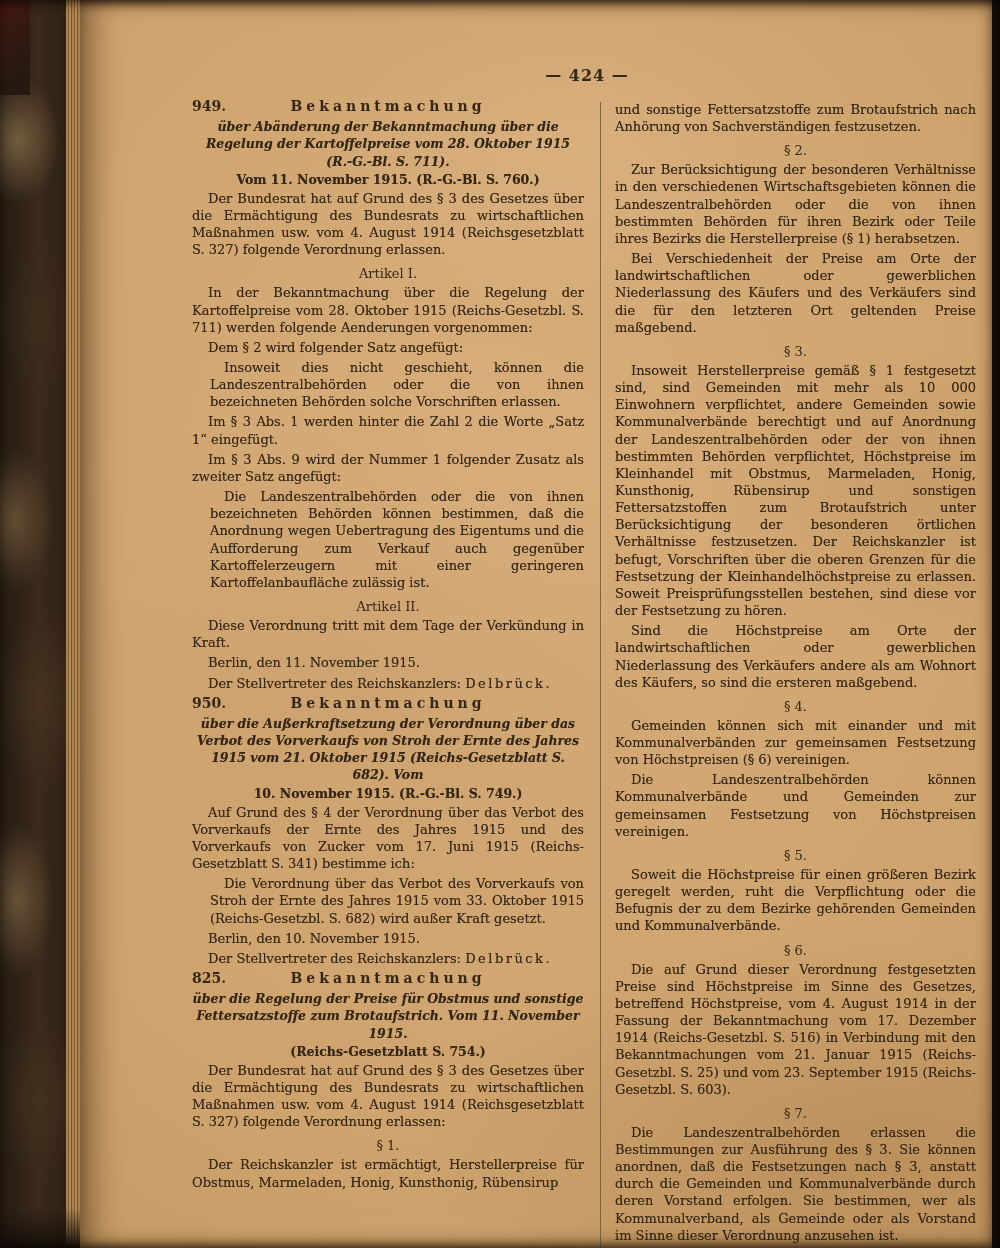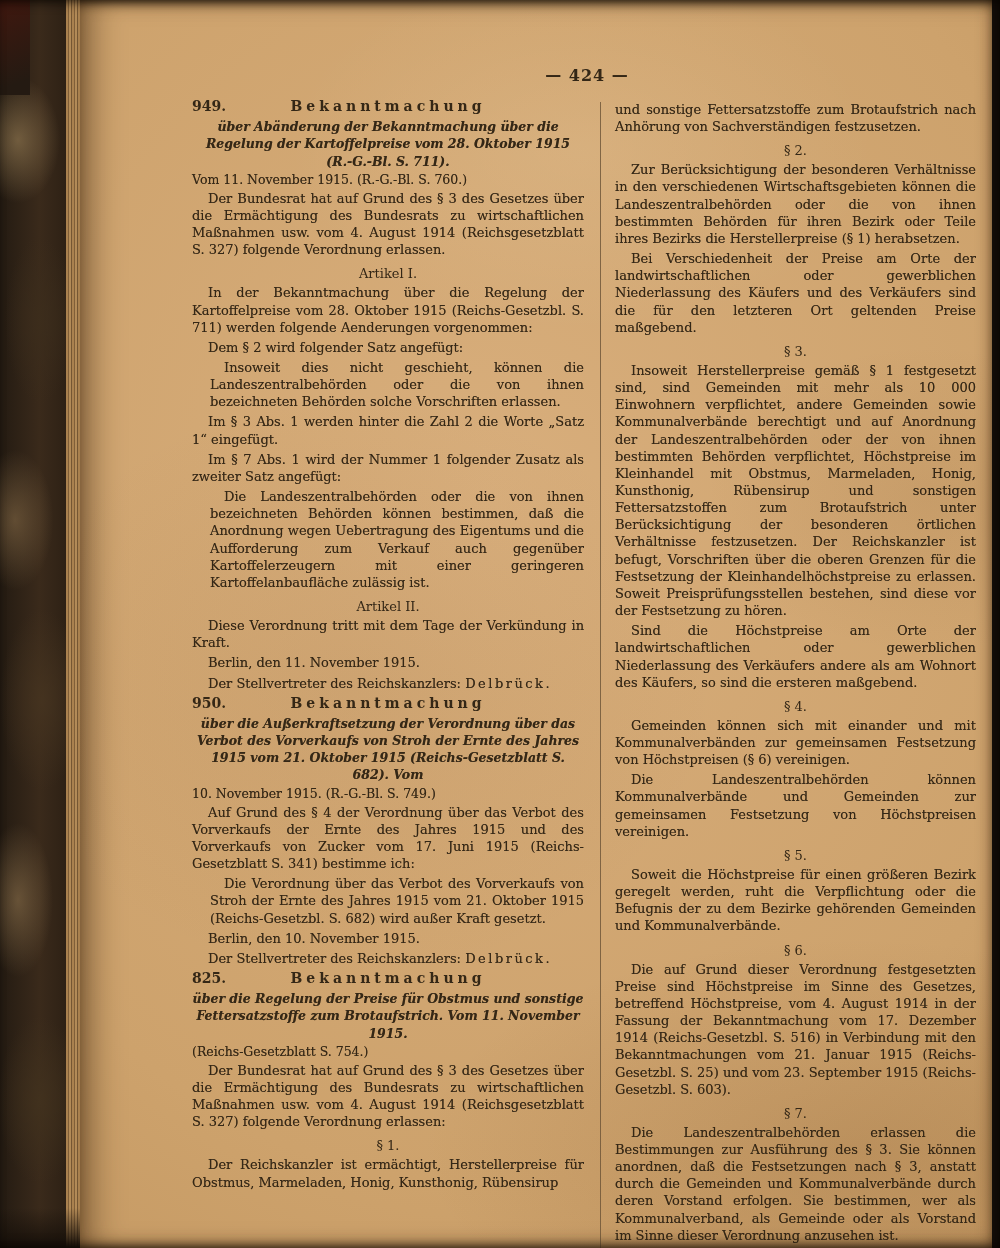--- a/index.html
+++ b/index.html
@@ -81,21 +81,21 @@
     text-shadow:0 0 .5px rgba(52,39,22,.55);
   }
   .noindent { text-indent:0; }
   .inset    { margin-left:18px; text-indent:14px; }
   .center   { text-align:center; text-indent:0; margin:8px 0 3px; font-size:13px; }
   .head     { position:relative; text-align:center; font-weight:bold; font-size:14px; margin:3px 0 4px; }
   .head.first { margin-top:0; }
   .hnum     { position:absolute; left:0; top:0; letter-spacing:0; }
   .htitle   { letter-spacing:4px; }
   .subtitle { font-weight:bold; font-size:12.5px; line-height:1.38; text-align:center; margin-top:3px; text-shadow:0 0 .5px rgba(52,39,22,.55);font-style:italic; }
-  .dateline { font-weight:normal; font-size:12.5px; text-align:left; margin-top:2px; text-shadow:0 0 .5px rgba(52,39,22,.55); }
+  .dateline { font-weight:bold; font-size:12.5px; text-align:center; margin-top:2px; text-shadow:0 0 .5px rgba(52,39,22,.55); }
   .sperr    { letter-spacing:2.5px; }
 
   .vignette {
     position:absolute; inset:0; pointer-events:none;
     box-shadow:
       inset 0 8px 12px -7px rgba(8,4,0,.9),
       inset -8px 0 12px -7px rgba(8,4,0,.85),
       inset 0 -8px 12px -7px rgba(8,4,0,.7);
   }
 </style>
@@ -118,35 +118,35 @@
           <span class="htitle">Bekanntmachung</span>
         </div>
         <p class="subtitle">über Abänderung der Bekanntmachung über die Regelung der Kartoffelpreise vom 28. Oktober 1915 (R.-G.-Bl. S. 711).</p>
         <p class="dateline">Vom 11. November 1915.  (R.-G.-Bl. S. 760.)</p>
         <p class="para">Der Bundesrat hat auf Grund des § 3 des Gesetzes über die Ermächtigung des Bundesrats zu wirtschaftlichen Maßnahmen usw. vom 4. August 1914 (Reichsgesetzblatt S. 327) folgende Verordnung erlassen.</p>
         <p class="center">Artikel I.</p>
         <p class="para">In der Bekanntmachung über die Regelung der Kartoffelpreise vom 28. Oktober 1915 (Reichs-Gesetzbl. S. 711) werden folgende Aenderungen vorgenommen:</p>
         <p class="para">Dem § 2 wird folgender Satz angefügt:</p>
         <p class="para inset">Insoweit dies nicht geschieht, können die Landeszentralbehörden oder die von ihnen bezeichneten Behörden solche Vorschriften erlassen.</p>
         <p class="para">Im § 3 Abs. 1 werden hinter die Zahl 2 die Worte „Satz 1“ eingefügt.</p>
-        <p class="para">Im § 7 Abs. 1 wird der Nummer 1 folgender Zusatz als zweiter Satz angefügt:</p>
+        <p class="para">Im § 3 Abs. 9 wird der Nummer 1 folgender Zusatz als zweiter Satz angefügt:</p>
         <p class="para inset">Die Landeszentralbehörden oder die von ihnen bezeichneten Behörden können bestimmen, daß die Anordnung wegen Uebertragung des Eigentums und die Aufforderung zum Verkauf auch gegenüber Kartoffelerzeugern mit einer geringeren Kartoffelanbaufläche zulässig ist.</p>
         <p class="center">Artikel II.</p>
         <p class="para">Diese Verordnung tritt mit dem Tage der Verkündung in Kraft.</p>
         <p class="para">Berlin, den 11. November 1915.</p>
         <p class="para"><span>Der Stellvertreter des Reichskanzlers:</span> <span class="sperr">Delbrück.</span></p>
 
         <div class="head">
           <span class="hnum">950.</span>
           <span class="htitle">Bekanntmachung</span>
         </div>
         <p class="subtitle">über die Außerkraftsetzung der Verordnung über das Verbot des Vorverkaufs von Stroh der Ernte des Jahres 1915 vom 21. Oktober 1915 (Reichs-Gesetzblatt S. 682).  Vom</p>
         <p class="dateline">10. November 1915.  (R.-G.-Bl. S. 749.)</p>
         <p class="para">Auf Grund des § 4 der Verordnung über das Verbot des Vorverkaufs der Ernte des Jahres 1915 und des Vorverkaufs von Zucker vom 17. Juni 1915 (Reichs-Gesetzblatt S. 341) bestimme ich:</p>
-        <p class="para inset">Die Verordnung über das Verbot des Vorverkaufs von Stroh der Ernte des Jahres 1915 vom 21. Oktober 1915 (Reichs-Gesetzbl. S. 682) wird außer Kraft gesetzt.</p>
+        <p class="para inset">Die Verordnung über das Verbot des Vorverkaufs von Stroh der Ernte des Jahres 1915 vom 33. Oktober 1915 (Reichs-Gesetzbl. S. 682) wird außer Kraft gesetzt.</p>
         <p class="para">Berlin, den 10. November 1915.</p>
         <p class="para"><span>Der Stellvertreter des Reichskanzlers:</span> <span class="sperr">Delbrück.</span></p>
 
         <div class="head">
           <span class="hnum">825.</span>
           <span class="htitle">Bekanntmachung</span>
         </div>
         <p class="subtitle">über die Regelung der Preise für Obstmus und sonstige Fettersatzstoffe zum Brotaufstrich. Vom 11. November 1915.</p>
         <p class="dateline">(Reichs-Gesetzblatt  S.  754.)</p>
         <p class="para">Der Bundesrat hat auf Grund des § 3 des Gesetzes über die Ermächtigung des Bundesrats zu wirtschaftlichen Maßnahmen usw. vom 4. August 1914 (Reichsgesetzblatt S. 327) folgende Verordnung erlassen:</p>

